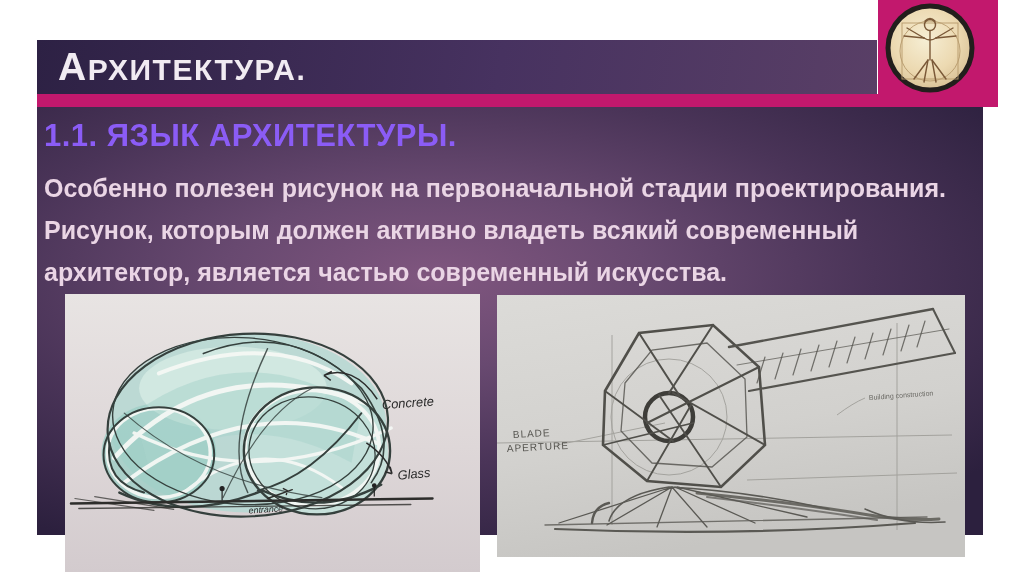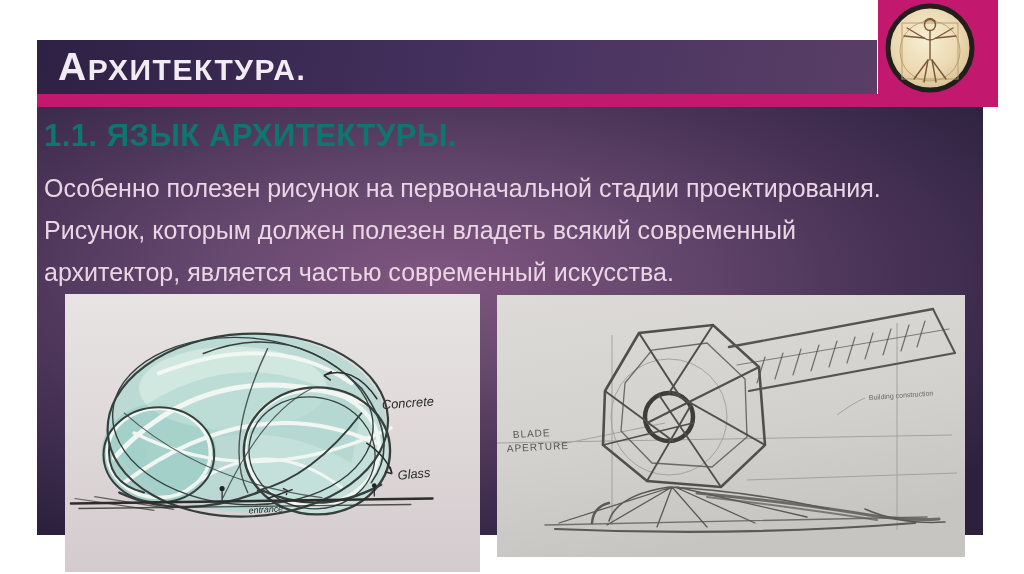--- a/index.html
+++ b/index.html
@@ -56,35 +56,36 @@
   }
   .badge {
     position: absolute;
     left: 884px; top: 2px;
     width: 92px; height: 92px;
   }
 
   .subtitle {
     position: absolute;
     left: 44px; top: 118px;
-    color: #0f766e;
+    color: #8b5cf6;
     font-size: 31px;
     font-weight: bold;
     letter-spacing: 0.5px;
     white-space: nowrap;
   }
 
   .body-text {
     position: absolute;
     left: 44px; top: 167px;
     width: 940px;
     color: #ead5e5;
     font-size: 25px;
     line-height: 42px;
     white-space: nowrap;
+    font-weight: bold;
   }
 
   .sketch-left {
     position: absolute;
     left: 65px; top: 294px;
     width: 415px; height: 278px;
   }
   .sketch-right {
     position: absolute;
     left: 497px; top: 295px;
@@ -126,21 +127,21 @@
       <path d="M40,36 L23,26 M52,36 L69,26"></path>
       <path d="M44,58 L40,80 M48,58 L52,80"></path>
       <path d="M44,58 L30,77 M48,58 L62,77"></path>
       <path d="M40,36 Q46,40 52,36"></path>
     </g>
   </svg>
 
   <div class="subtitle">1.1. ЯЗЫК АРХИТЕКТУРЫ.</div>
   <div class="body-text">
     <div>Особенно полезен рисунок на первоначальной стадии проектирования.</div>
-    <div>Рисунок, которым должен полезен владеть всякий современный</div>
+    <div>Рисунок, которым должен активно владеть всякий современный</div>
     <div>архитектор, является частью современный искусства.</div>
   </div>
 
   <svg class="sketch-left" viewBox="0 0 420 280" preserveAspectRatio="none">
     <defs>
       <linearGradient id="paperL" x1="0" y1="0" x2="0" y2="1">
         <stop offset="0%" stop-color="#e8e4e3"></stop>
         <stop offset="55%" stop-color="#ded7d8"></stop>
         <stop offset="100%" stop-color="#d3cbce"></stop>
       </linearGradient>

